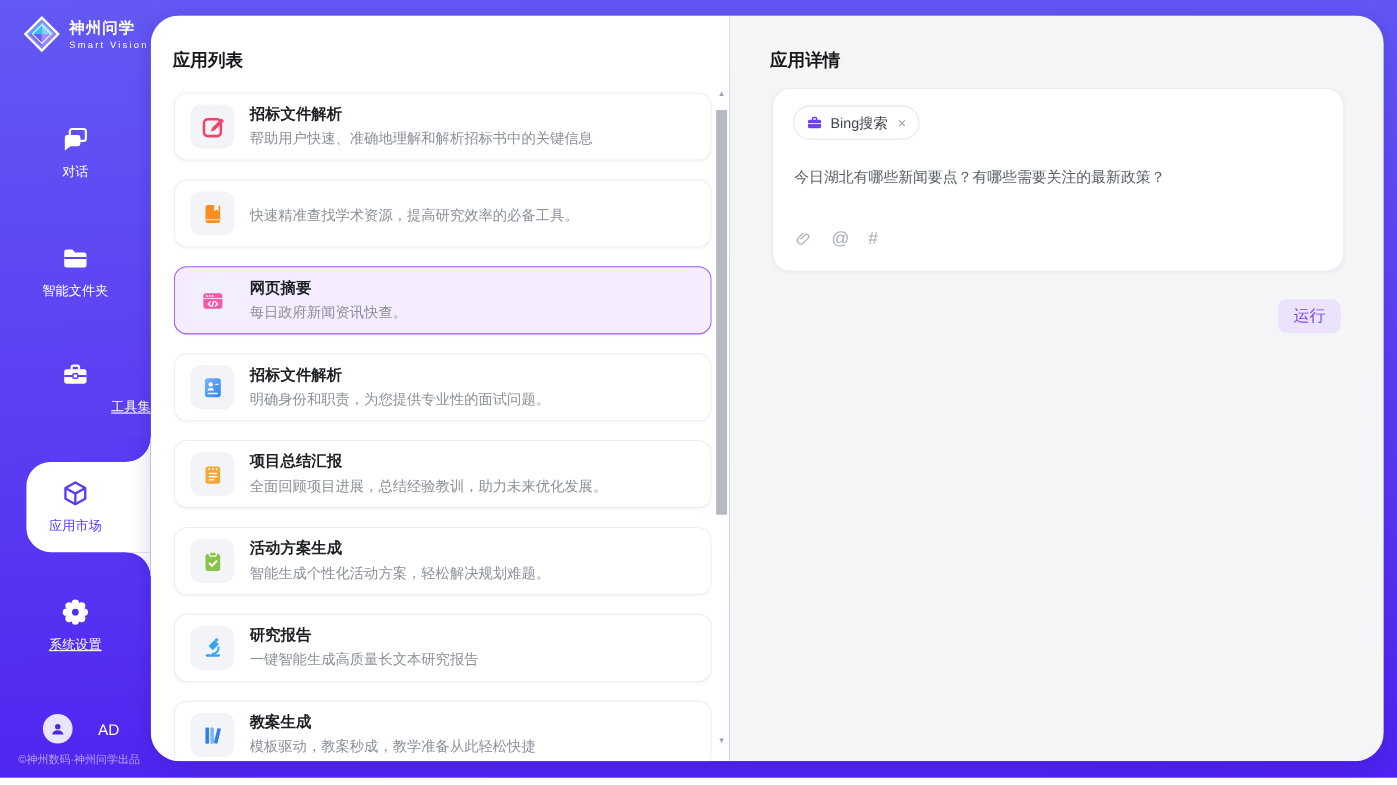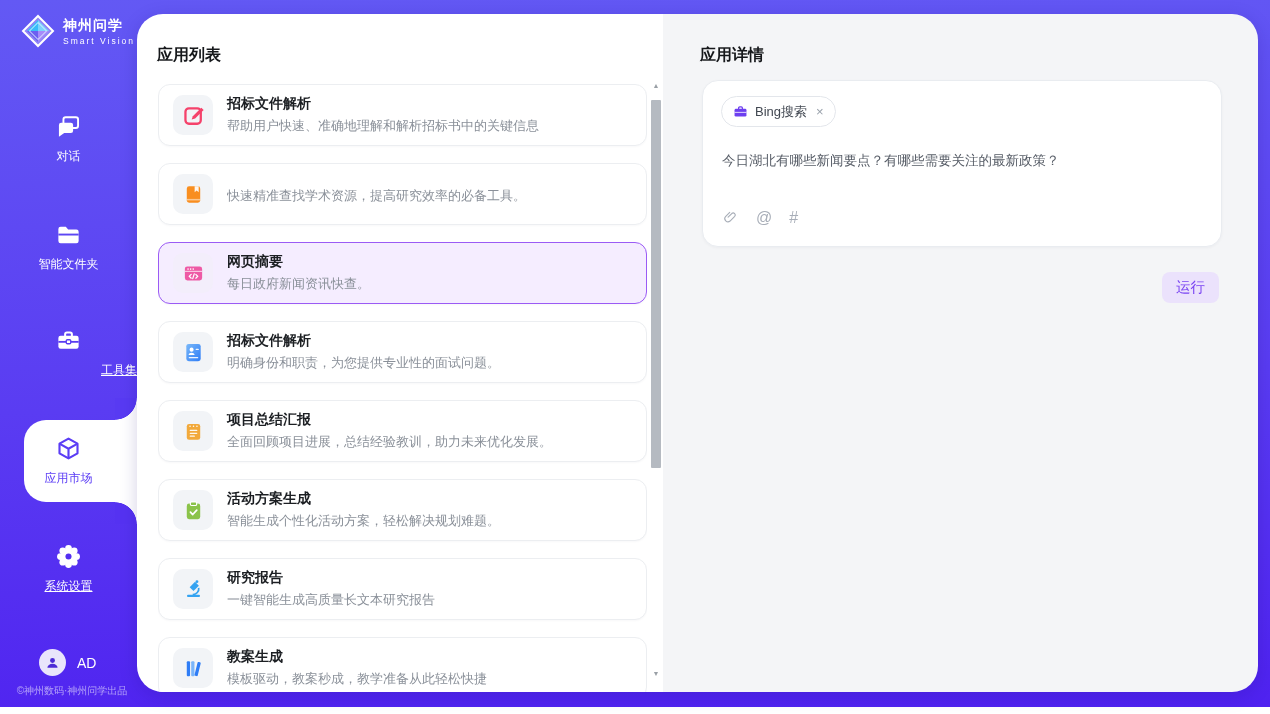--- a/index.html
+++ b/index.html
@@ -19,21 +19,21 @@
   .nav-label.underlined { text-decoration:underline; }
   .nav-1 { top:113px; } .nav-2 { top:221px; } .nav-3 { top:327px;text-align:right; } .nav-5 { top:543px; }
   .active-bump { position:absolute; left:24px; right:0; top:420px; height:82px;
                  background:#fff; border-radius:22px 0 0 22px; }
   .active-bump::before { content:""; position:absolute; right:0; top:-22px; width:22px; height:22px;
                  background:radial-gradient(circle at 0 0,#583AF2 0 21.4px,#fff 22px); }
   .active-bump::after  { content:""; position:absolute; right:0; bottom:-22px; width:22px; height:22px;
                  background:radial-gradient(circle at 0 100%,#5532F1 0 21.4px,#fff 22px); }
   .nav-4 { top:435px; }
   .nav-4 .nav-label { color:#5b3df5; }
-  .account { position:absolute; left:39px; top:649px; display:flex; align-items:center; gap:11px; }
+  .account { position:absolute; left:39px; top:649px; display:flex; align-items:center; gap:23px; }
   .avatar { width:27px; height:27px; border-radius:50%; background:#e9e5fb;
             display:flex; align-items:center; justify-content:center; }
   .account-label { color:#fff; font-size:14px; }
   .side-footer { position:absolute; left:7px; bottom:9px; width:130px;
                  color:rgba(255,255,255,.55); font-size:10px; white-space:nowrap;text-align:center; }
 
   
   .content { position:absolute; left:137px; top:14px; right:12px; bottom:15px;
              border-radius:26px; overflow:hidden; display:flex;
              box-shadow:0 4px 18px rgba(30,10,120,.18); }

